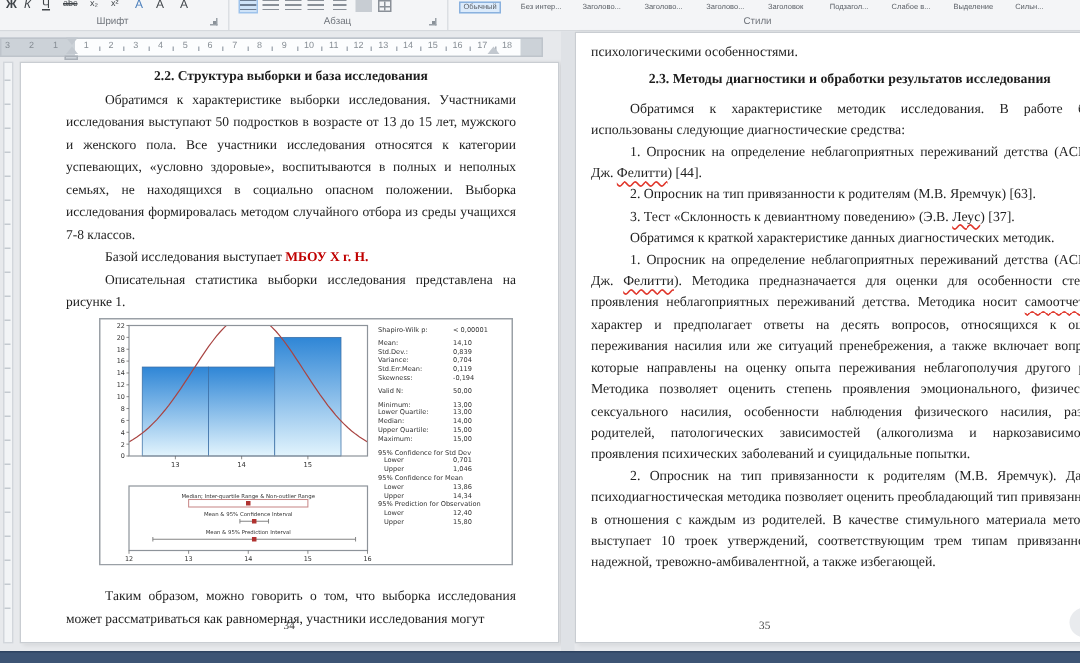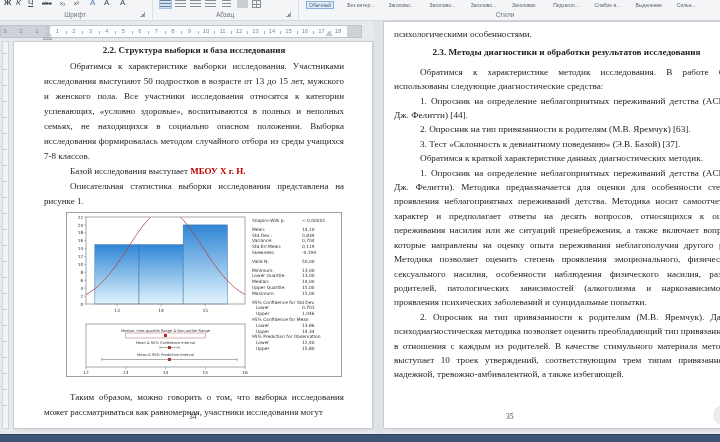--- a/index.html
+++ b/index.html
@@ -35,21 +35,21 @@
 .pageL{left:13px;top:41px;width:360px;height:388px;box-shadow:2px 1px 3px rgba(0,0,0,.09)}
 .pageR{left:383px;top:21px;width:374px;height:408px;box-shadow:2px 1px 3px rgba(0,0,0,.09)}
 .gapmid{position:absolute;left:374px;top:21px;width:9px;height:413px;background:#dfe2e6}
 .pL-in{padding:1px 28px 0 30px;font-size:9px;line-height:15px;text-align:justify;color:#1e1e1e}
 .pR-in{padding:5px 17px 0 10px;font-size:9.2px;line-height:14.4px;text-align:justify;color:#1e1e1e}
 .ind{text-indent:26px}
 .hd{font-weight:bold;text-align:center;text-indent:0}
 .hdL{margin:0 0 1px 0}
 .hdR{margin:4px 0 5px 0}
 .redbold{color:#c00000;font-weight:bold}
-.sp{text-decoration-style:wavy;text-decoration-color:#e0362b;text-decoration-thickness:1px;text-underline-offset:2px}
+.sp{text-decoration:underline;text-decoration-style:wavy;text-decoration-color:#e0362b;text-decoration-thickness:1px;text-underline-offset:2px}
 .caption{text-align:center;text-indent:0;margin-top:5px}
 .p-after{margin-top:13px}
 .pn{position:absolute;bottom:7px;font-size:7.5px;color:#444}
 
 .fig{position:relative;width:276px;height:165px;margin:3px 0 0 22px}
 .fig svg{position:absolute;left:0;top:0}
 #stats{position:absolute;left:186px;top:6px;width:89px}
 .srow{display:flex;font:4.4px/5.8px "DejaVu Sans",sans-serif;color:#333;white-space:nowrap}
 .srow.gap{margin-bottom:3px}
 .srow.indent{padding-left:4px}
@@ -342,21 +342,21 @@
 
   <div class="gapmid"></div>
 
   <div class="page pageR">
     <div class="pR-in">
       <div>психологическими особенностями.</div>
       <div class="hd hdR">2.3. Методы диагностики и обработки результатов исследования</div>
       <div class="ind">Обратимся к характеристике методик исследования. В работе были использованы следующие диагностические средства:</div>
       <div class="ind"><span>1. Опросник на определение неблагоприятных переживаний детства (ACE, В. Дж. </span><span class="sp">Фелитти</span><span>) [44].</span></div>
       <div class="ind"><span>2. Опросник на тип привязанности к родителям (М.В. Яремчук) [63].</span></div>
-      <div class="ind"><span>3. Тест «Склонность к девиантному поведению» (Э.В. </span><span class="sp">Базой</span><span>) [37].</span></div>
+      <div class="ind"><span>3. Тест «Склонность к девиантному поведению» (Э.В. </span><span class="sp">Леус</span><span>) [37].</span></div>
       <div class="ind">Обратимся к краткой характеристике данных диагностических методик.</div>
       <div class="ind"><span>1. Опросник на определение неблагоприятных переживаний детства (ACE, В. Дж. </span><span class="sp">Фелитти</span><span>). Методика предназначается для оценки для особенности степени проявления неблагоприятных переживаний детства. Методика носит </span><span class="sp">самоотчетный</span><span> характер и предполагает ответы на десять вопросов, относящихся к оценке переживания насилия или же ситуаций пренебрежения, а также включает вопросы, которые направлены на оценку опыта переживания неблагополучия другого рода. Методика позволяет оценить степень проявления эмоционального, физического, сексуального насилия, особенности наблюдения физического насилия, развода родителей, патологических зависимостей (алкоголизма и наркозависимости), проявления психических заболеваний и суицидальные попытки.</span></div>
       <div class="ind">2. Опросник на тип привязанности к родителям (М.В. Яремчук). Данная психодиагностическая методика позволяет оценить преобладающий тип привязанности в отношения с каждым из родителей. В качестве стимульного материала методики выступает 10 троек утверждений, соответствующим трем типам привязанности: надежной, тревожно-амбивалентной, а также избегающей.</div>
     </div>
     <span class="pn" style="left:122px">35</span>
     <div class="wm">
       <span class="wm-logo">
         <i style="left:0;top:14px;width:20px;height:20px"></i>
         <i style="left:16px;top:2px;width:13px;height:13px"></i>
         <i style="left:24px;top:18px;width:9px;height:9px"></i>

